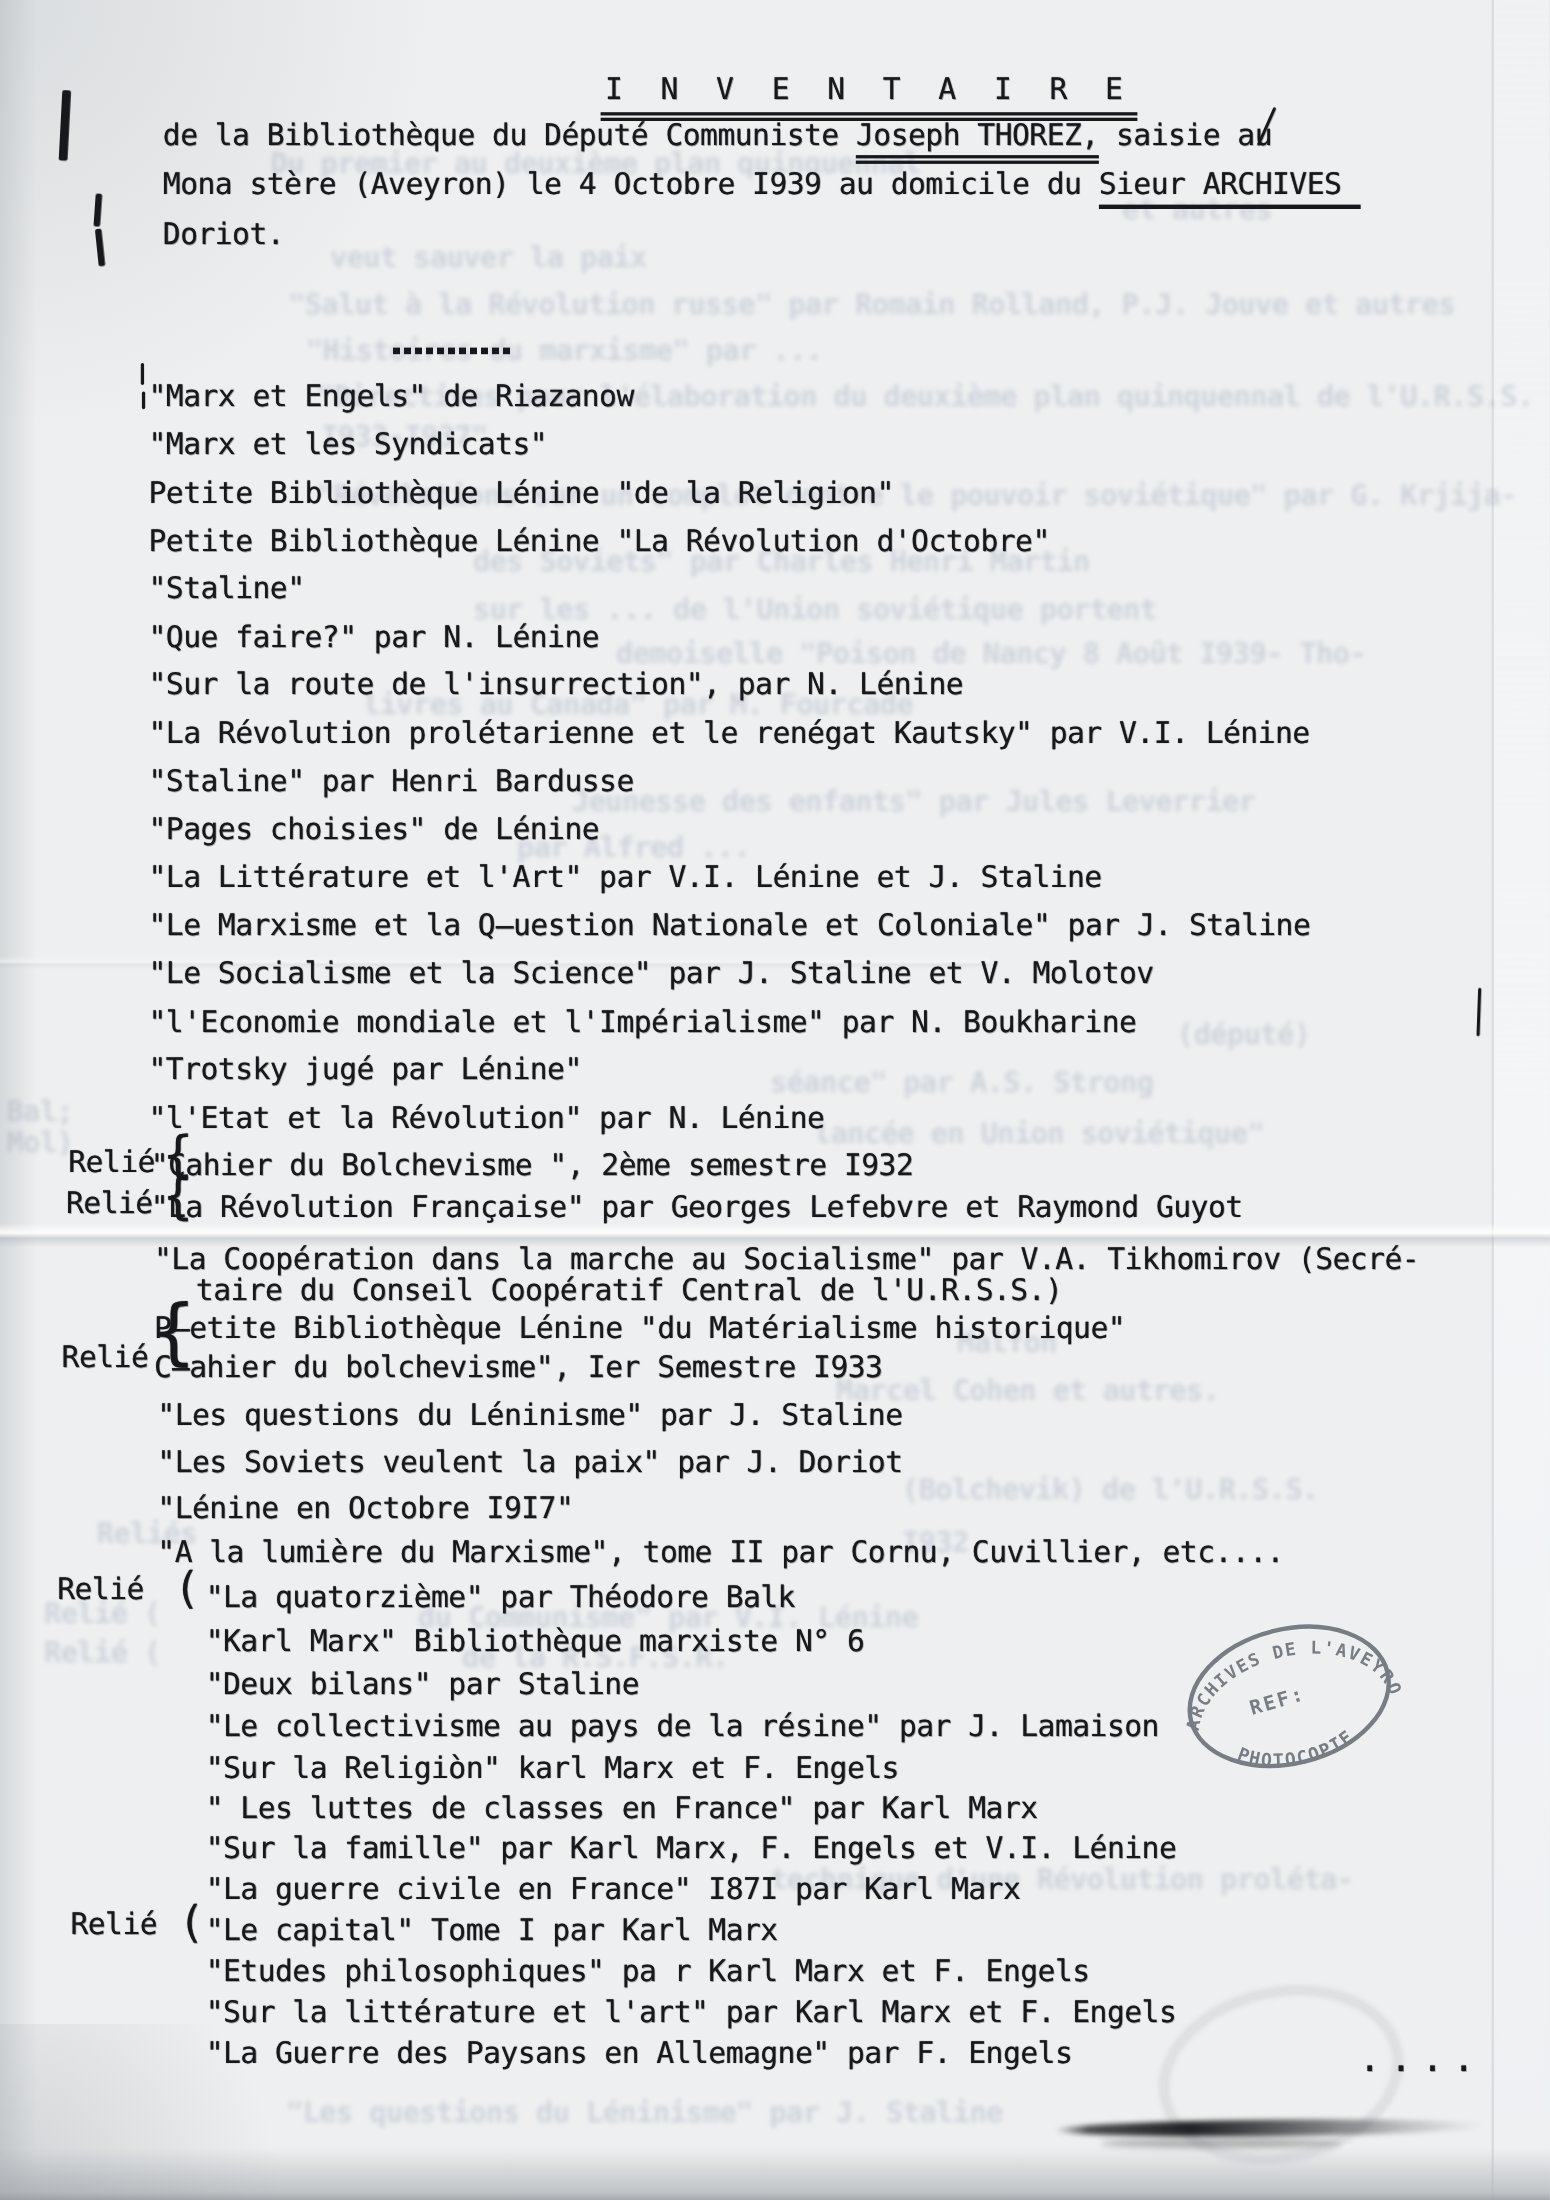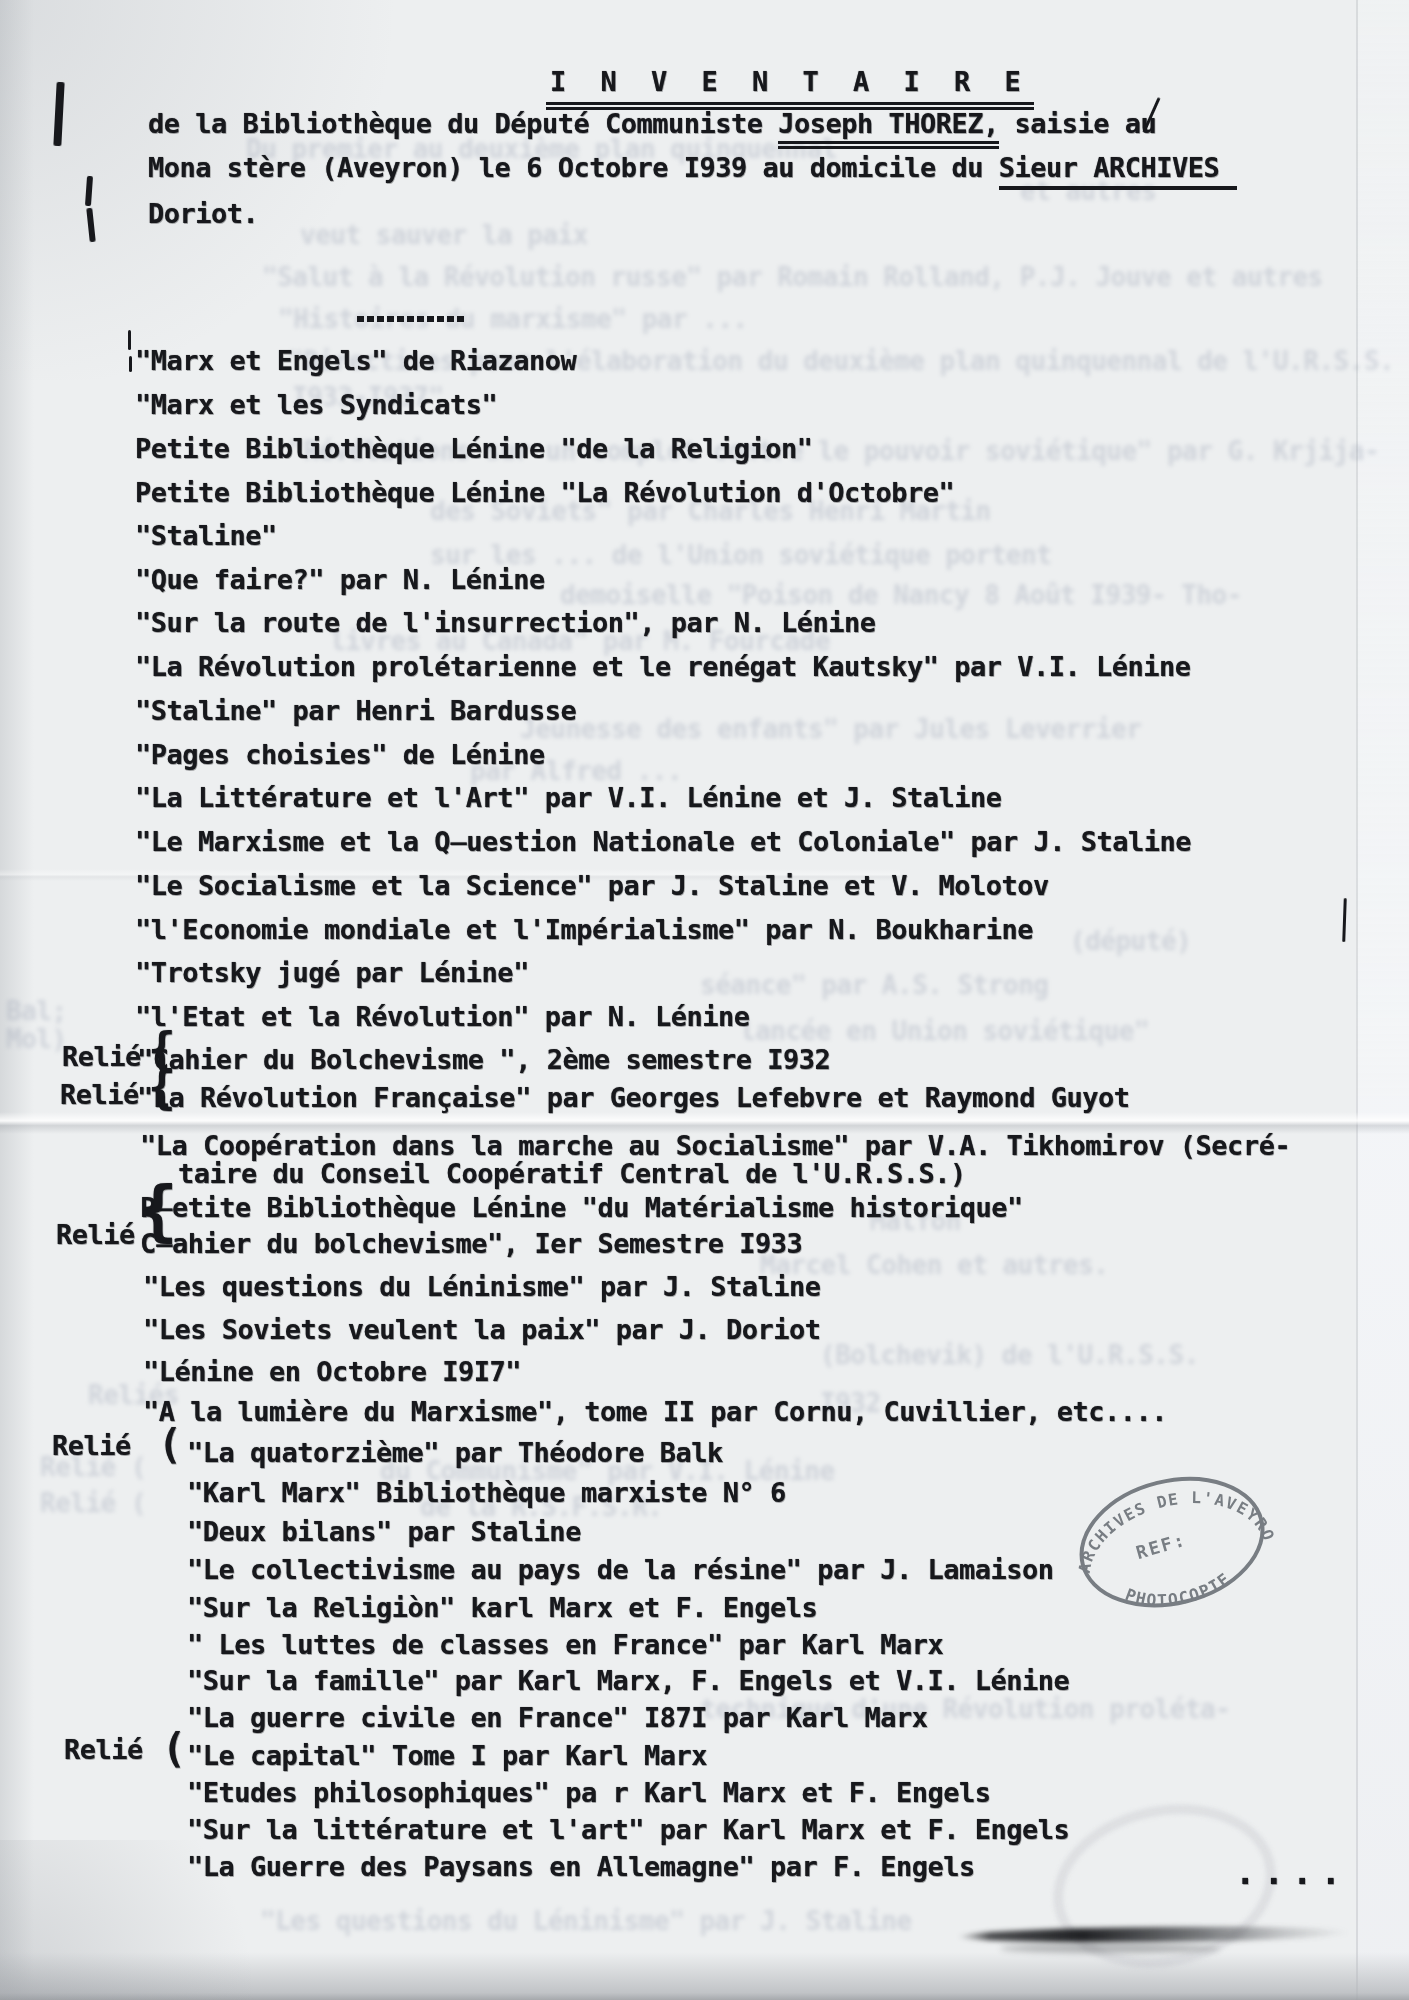--- a/index.html
+++ b/index.html
@@ -25,21 +25,21 @@
     background:radial-gradient(circle at 0 100%, rgba(140,144,150,.30), rgba(140,144,150,0) 75%);}
   .crease{position:absolute;left:0;width:1409px;pointer-events:none;}
   .crease-main{top:1112px;height:22px;
     background:linear-gradient(180deg, rgba(255,255,255,0) 0%, rgba(255,255,255,.85) 40%, rgba(146,151,158,.30) 62%, rgba(146,151,158,0) 100%);}
   .crease-faint{top:869px;height:12px;width:900px;opacity:.45;
     background:linear-gradient(180deg, rgba(255,255,255,0) 0%, rgba(255,255,255,.8) 45%, rgba(150,155,162,.25) 65%, rgba(150,155,162,0) 100%);}
 
   
   .line{position:absolute;white-space:pre;}
   .ink{
-    color:#17181c;font-weight:bold;font-size:27px;line-height:32px;
+    color:#17181c;font-weight:normal;font-size:27px;line-height:32px;
     letter-spacing:-0.5px;
     text-shadow:0 0 1px rgba(23,24,28,.65), .7px .7px 0 rgba(23,24,28,.3);
     text-align:center;
   }
   .title{font-size:27px;letter-spacing:9px;border-bottom:8px double #17181c;padding:0 4px 4px 4px;}
   .u-double{border-bottom:8px double #17181c;padding-bottom:2px;}
   .u-single{border-bottom:4px solid #17181c;padding-bottom:3px;padding-right:18px;}
   .dash-rule{position:absolute;left:357px;top:316px;width:110px;height:6px;
     background:repeating-linear-gradient(90deg,#17181c 0 7px, rgba(0,0,0,0) 7px 10px);
     filter:blur(.4px);}
@@ -111,21 +111,21 @@
       <div class="line ghost" style="left: 40px; top: 1488px;">Relié (</div>
       <div class="line ghost" style="left: 420px; top: 1492px;">de la R.S.F.S.R.</div>
       <div class="line ghost" style="left: 700px; top: 1694px;">technique d'une Révolution proléta-</div>
       <div class="line ghost" style="left: 260px; top: 1906px;">"Les questions du Léninisme" par J. Staline</div>
     </div>
 
   <div class="line ink title" style="left:546px;top:66px;">I N V E N T A I R E</div>
 
   <div class="line ink" style="left:148px;top:108px;"><span>de la Bibliothèque du Député Communiste </span><span class="u-double">Joseph THOREZ,</span><span> saisie au</span></div>
 
-  <div class="line ink" style="left:148px;top:152px;"><span>Mona stère (Aveyron) le 6 Octobre I939 au domicile du </span><span class="u-single">Sieur ARCHIVES</span></div>
+  <div class="line ink" style="left:148px;top:152px;"><span>Mona stère (Aveyron) le 4 Octobre I939 au domicile du </span><span class="u-single">Sieur ARCHIVES</span></div>
 
   <div class="line ink" style="left:148px;top:198px;">Doriot.</div>
 
   <div class="dash-rule"></div>
 
   <div id="lines-layer">
       <div class="line ink" style="left: 135px; top: 345px;">"Marx et Engels" de Riazanow</div>
       <div class="line ink" style="left: 135px; top: 389px;">"Marx et les Syndicats"</div>
       <div class="line ink" style="left: 135px; top: 433px;">Petite Bibliothèque Lénine "de la Religion"</div>
       <div class="line ink" style="left: 135px; top: 477px;">Petite Bibliothèque Lénine "La Révolution d'Octobre"</div>

